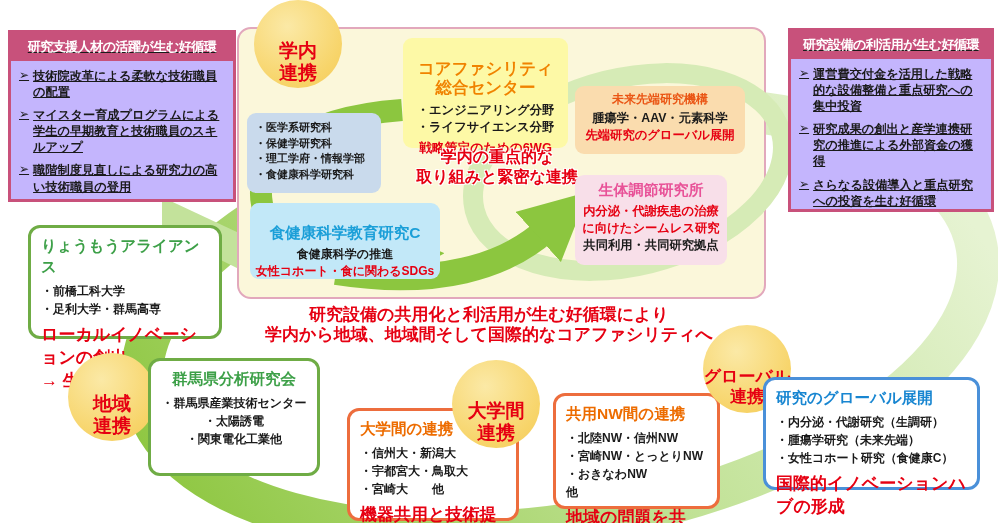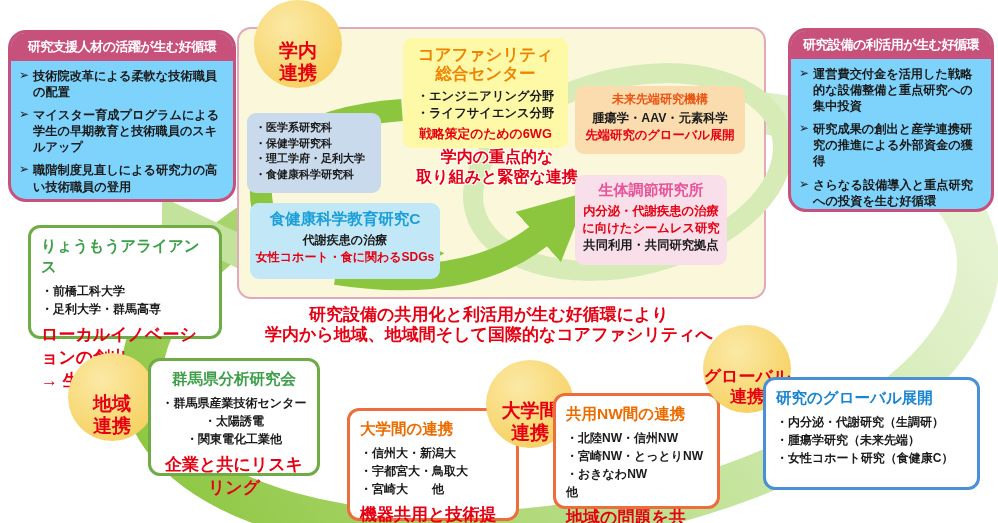--- a/index.html
+++ b/index.html
@@ -5,40 +5,40 @@
   html,body{margin:0;padding:0;background:#fff;}
   #canvas{
     position:relative;width:998px;height:523px;overflow:hidden;
     font-family:"Liberation Sans","DejaVu Sans",sans-serif;
     font-weight:bold;color:#1a1a1a;background:#fff;
   }
   svg.deco{position:absolute;left:0;top:0;z-index:0;}
   svg.swirl{position:absolute;left:0;top:0;z-index:2;pointer-events:none;}
 
   
-  .cycle-box{position:absolute;background:#7dd3fc;border:3px solid #c8517b;border-radius:18px;overflow:hidden;z-index:3;}
+  .cycle-box{position:absolute;background:#c4b5fd;border:3px solid #c8517b;border-radius:0;overflow:hidden;z-index:3;text-decoration:underline;}
   .cycle-header{background:#c8517b;color:#fff;font-size:13px;text-align:center;padding:5px 2px;letter-spacing:-0.5px;}
   .cycle-items{padding:7px 8px 4px 8px;}
   .cycle-item{display:flex;gap:4px;margin-bottom:7px;font-size:12.2px;line-height:1.32;}
   .cycle-item .bul{flex:0 0 auto;font-size:12px;}
 
   
   .panel{position:absolute;left:237px;top:27px;width:525px;height:268px;background:#fbf7da;
     border:2px solid #e2a8bc;border-radius:14px;z-index:1;}
 
   
   .link-circle{position:absolute;width:88px;height:88px;border-radius:50%;z-index:3;
     background:radial-gradient(circle at 38% 30%, #fbe9a6 0%, #f7d469 70%, #f4c95a 100%);
     display:flex;align-items:center;justify-content:center;text-align:center;
     color:#e60012;font-size:19px;line-height:1.15;}
   .link-circle .lbl{white-space:pre-line;margin-top:35px;}
   .circle-global{font-size:17px;}
 
   
-  .inner-box{position:absolute;border-radius:9px;z-index:3;text-align:center;padding-top:7px;box-sizing:border-box;}
+  .inner-box{position:absolute;border-radius:9px;z-index:3;text-align:center;padding-top:21px;box-sizing:border-box;}
   .inner-title{font-size:16.5px;line-height:1.18;white-space:pre-line;margin-bottom:4px;}
   .inner-line{font-size:12.3px;line-height:1.4;}
   .hl{color:#e60012;white-space:pre-line;}
   .core-box{left:403px;top:38px;width:165px;height:110px;background:#fdf9a6;}
   .core-box .inner-title{color:#f08300;}
   .core-box .hl{margin-top:3px;font-size:12.8px;}
   .med-box{left:247px;top:113px;width:134px;height:80px;background:#c9daec;text-align:left;
     padding:7px 6px 0 8px;font-size:11px;line-height:1.42;}
   .food-box{left:250px;top:203px;width:190px;height:76px;background:#c2e8f8;}
   .food-box .inner-title{color:#1b9fd8;font-size:15.5px;}
@@ -73,21 +73,21 @@
   .gunma-box{left:148px;top:358px;width:172px;height:118px;text-align:center;}
   .univ-box{left:347px;top:408px;width:172px;height:113px;}
   .nw-box{left:553px;top:393px;width:167px;height:116px;}
   .global-box{left:763px;top:377px;width:217px;height:113px;}
 
   .tl-cycle{left:8px;top:30px;width:222px;height:166px;}
   .tr-cycle{left:788px;top:28px;width:200px;height:178px;}
 
   .circle-campus{left:254px;top:0px;}
   .circle-region{left:68px;top:353px;}
-  .circle-univ{left:486px;top:360px;}
+  .circle-univ{left:452px;top:360px;}
   .circle-glob{left:703px;top:325px;}
 </style>
 </head>
 <body>
 
 <div id="canvas">
 
   <svg class="deco" width="998" height="523">
     <defs>
       <linearGradient id="ringGrad" gradientUnits="userSpaceOnUse" x1="150" y1="470" x2="900" y2="120">
@@ -162,30 +162,30 @@
     <div class="inner-title">コアファシリティ
 総合センター</div>
     <div class="inner-line">・エンジニアリング分野</div>
     <div class="inner-line">・ライフサイエンス分野</div>
     <div class="inner-line hl">戦略策定のための6WG</div>
   </div>
 
   <div class="inner-box med-box">
     <div>・医学系研究科</div>
     <div>・保健学研究科</div>
-    <div>・理工学府・足利大学</div>
+    <div>・理工学府・情報学部</div>
     <div>・食健康科学研究科</div>
   </div>
 
   <div class="emphasis">学内の重点的な
 取り組みと緊密な連携</div>
 
   <div class="inner-box food-box">
     <div class="inner-title">食健康科学教育研究C</div>
-    <div class="inner-line">代謝疾患の治療</div>
+    <div class="inner-line">食健康科学の推進</div>
     <div class="inner-line hl">女性コホート・食に関わるSDGs</div>
   </div>
 
   <div class="inner-box future-box">
     <div class="inner-title">未来先端研究機構</div>
     <div class="inner-line">腫瘍学・AAV・元素科学</div>
     <div class="inner-line hl">先端研究のグローバル展開</div>
   </div>
 
   <div class="inner-box bio-box">
@@ -208,21 +208,20 @@
 
   <div class="link-circle circle-region">
     <span class="lbl">地域
 連携</span>
   </div>
   <div class="info-box green-box gunma-box">
     <div class="info-title">群馬県分析研究会</div>
     <div class="info-line">・群馬県産業技術センター</div>
     <div class="info-line">・太陽誘電</div>
     <div class="info-line">・関東電化工業他</div>
-    <div class="info-hl">企業と共にリスキリング</div>
   </div>
 
   <div class="info-box orange-box univ-box">
     <div class="info-title">大学間の連携</div>
     <div class="info-line">・信州大・新潟大</div>
     <div class="info-line">・宇都宮大・鳥取大</div>
     <div class="info-line">・宮崎大　　他</div>
     <div class="info-hl">機器共用と技術提携</div>
   </div>
   <div class="link-circle circle-univ">
@@ -240,15 +239,16 @@
 
   <div class="link-circle circle-glob circle-global">
     <span class="lbl">グローバル
 連携</span>
   </div>
   <div class="info-box blue-box global-box">
     <div class="info-title">研究のグローバル展開</div>
     <div class="info-line">・内分泌・代謝研究（生調研）</div>
     <div class="info-line">・腫瘍学研究（未来先端）</div>
     <div class="info-line">・女性コホート研究（食健康C）</div>
+    <div class="info-hl">国際的イノベーションハブの形成</div>
   </div>
 
 </div>
 
 </body></html>

